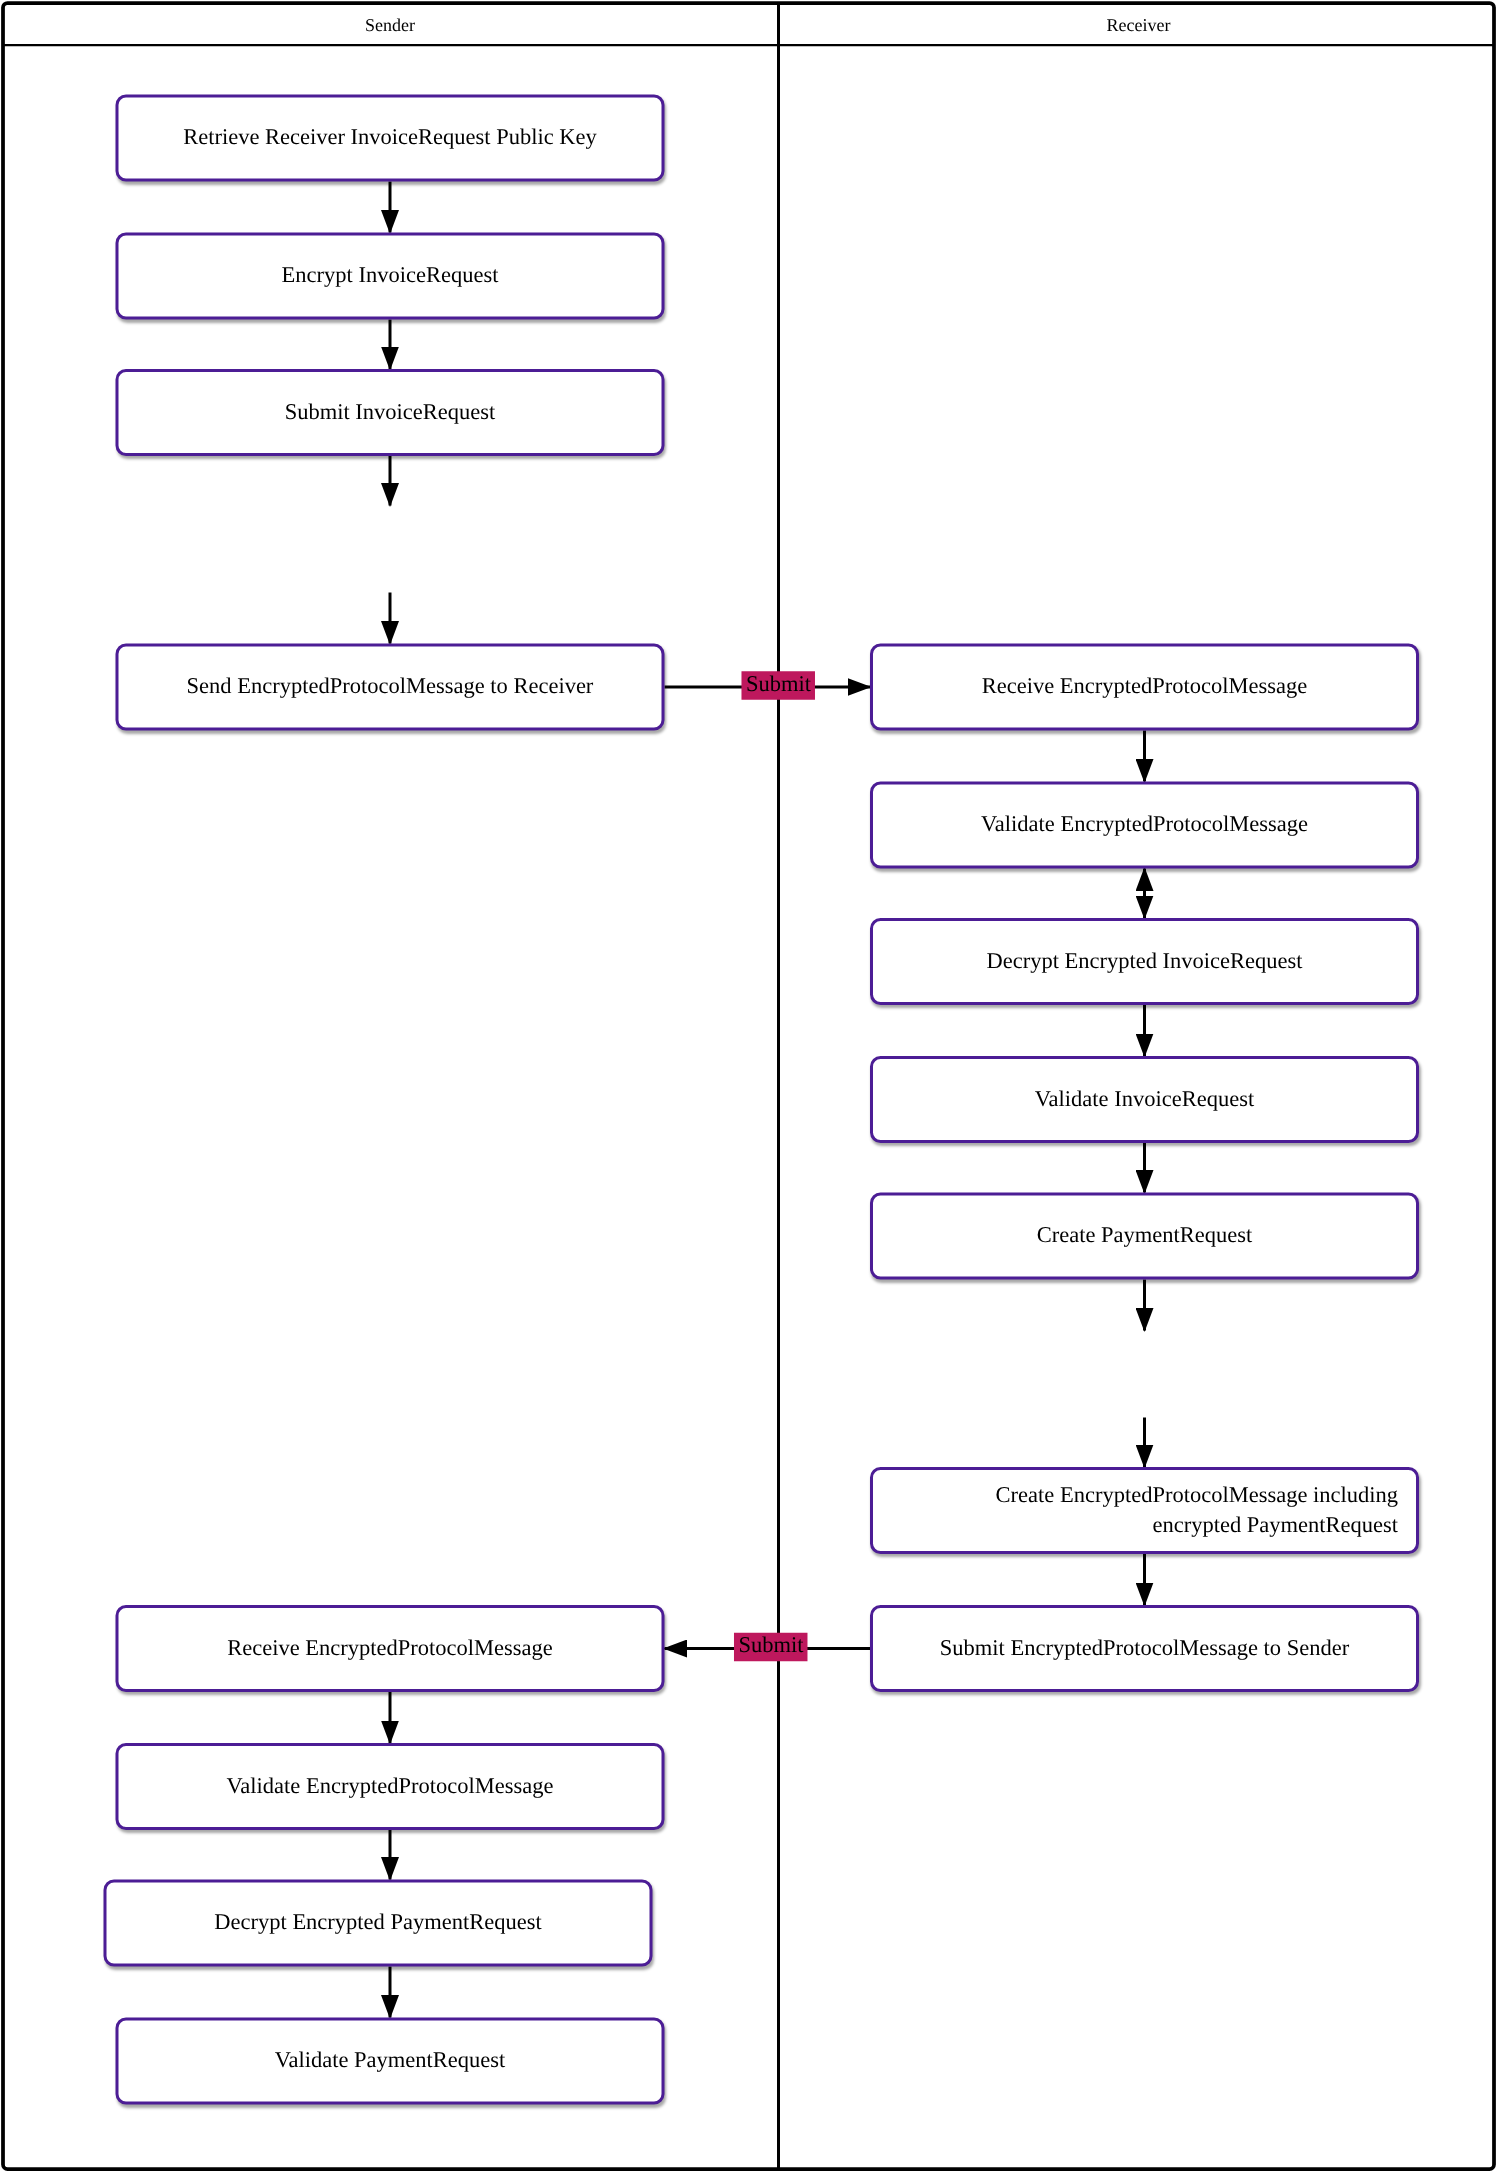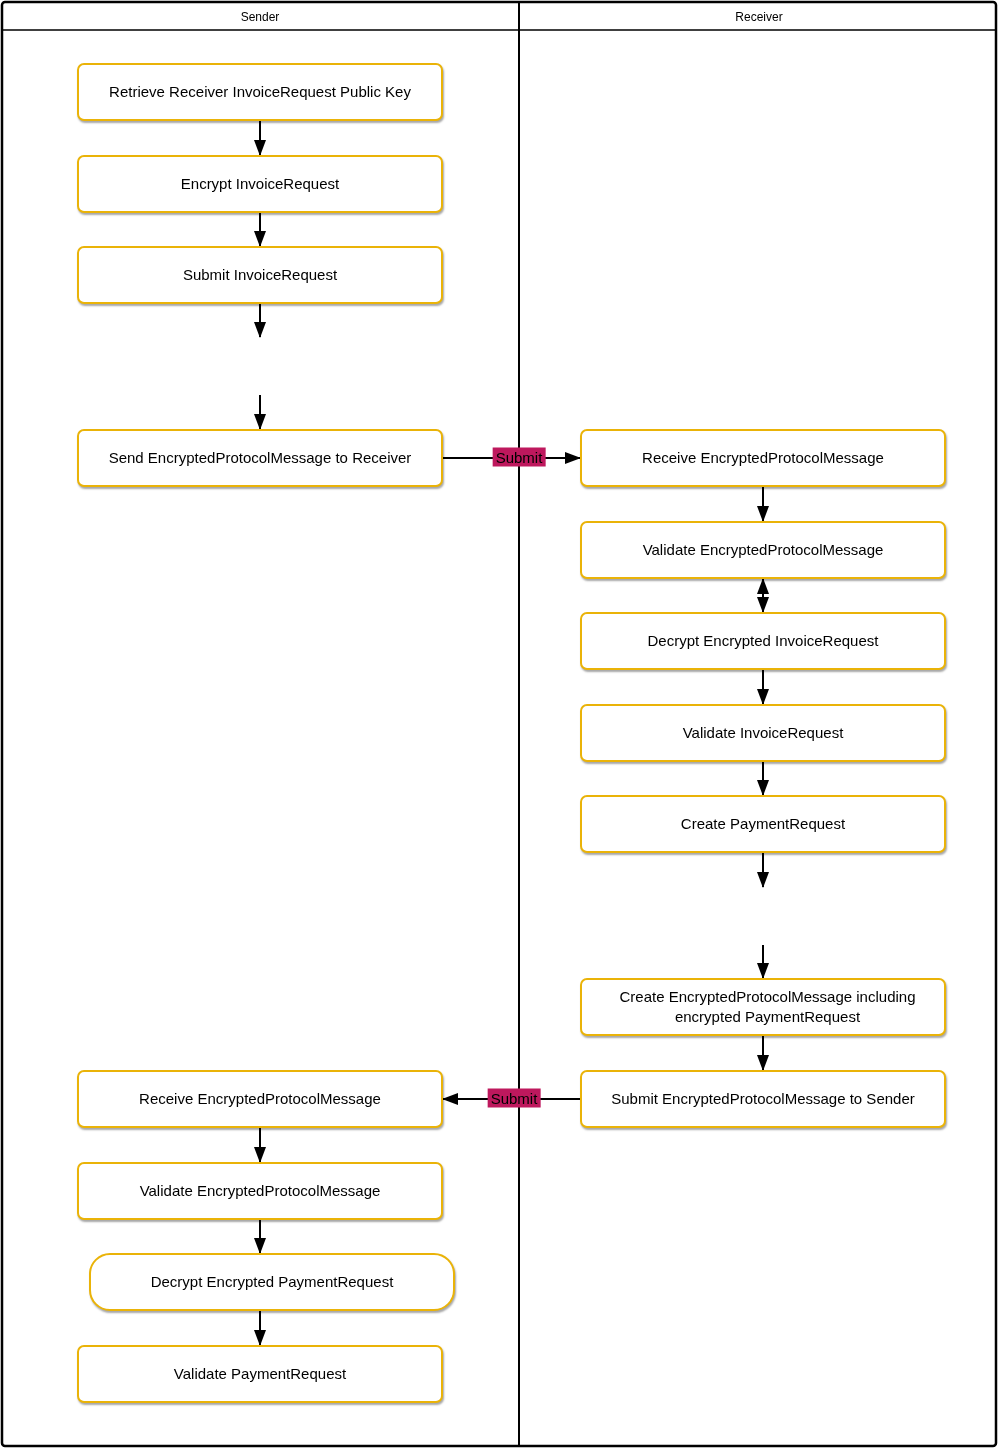--- a/index.html
+++ b/index.html
@@ -7,20 +7,21 @@
     padding: 0;
     background: #ffffff;
     font-family: "Liberation Sans", sans-serif;
   }
   #diagram {
     position: relative;
     width: 1000px;
     height: 1452px;
     background: #ffffff;
     overflow: hidden;
+    font-family: Liberation Serif, serif;
   }
   #wires {
     position: absolute;
     left: 0;
     top: 0;
     width: 1000px;
     height: 1452px;
   }
   #wires line, #wires path.wire, #wires rect.frame {
     stroke: #000000;
@@ -32,27 +33,27 @@
     font-size: 12px;
     color: #000000;
     white-space: nowrap;
   }
   .node {
     position: absolute;
     box-sizing: border-box;
     width: 366px;
     height: 58px;
     background: #ffffff;
-    border: 2px solid #eab308;
+    border: 2px solid #4c1d95;
     border-radius: 7px;
     box-shadow: 1px 2px 2px rgba(0,0,0,0.35);
     display: flex;
     align-items: center;
     justify-content: center;
-    text-align: center;
+    text-align: right;
     font-size: 15px;
     line-height: 20px;
     color: #000000;
     padding: 2px 12px;
   }
   .edge-label {
     position: absolute;
     transform: translate(-50%, -50%);
     background: #be185d;
     padding: 1px 3px;
@@ -110,19 +111,19 @@
   <div class="node" style="left:580px; top:429px;">Receive EncryptedProtocolMessage</div>
   <div class="node" style="left:580px; top:521px;">Validate EncryptedProtocolMessage</div>
   <div class="node" style="left:580px; top:612px;">Decrypt Encrypted InvoiceRequest</div>
   <div class="node" style="left:580px; top:704px;">Validate InvoiceRequest</div>
   <div class="node" style="left:580px; top:795px;">Create PaymentRequest</div>
   <div class="node" style="left:580px; top:978px;padding-left:21px;">Create EncryptedProtocolMessage including encrypted PaymentRequest</div>
   <div class="node" style="left:580px; top:1070px;">Submit EncryptedProtocolMessage to Sender</div>
 
   <div class="node" style="left:77px; top:1070px;">Receive EncryptedProtocolMessage</div>
   <div class="node" style="left:77px; top:1162px;">Validate EncryptedProtocolMessage</div>
-  <div class="node" style="left:89px; top:1253px;border-radius:21px;">Decrypt Encrypted PaymentRequest</div>
+  <div class="node" style="left:69px; top:1253px;">Decrypt Encrypted PaymentRequest</div>
   <div class="node" style="left:77px; top:1345px;">Validate PaymentRequest</div>
 
   <div class="edge-label" style="left:519px; top:457px;">Submit</div>
   <div class="edge-label" style="left:514px; top:1098px;">Submit</div>
 
 </div>
 
 </body></html>

